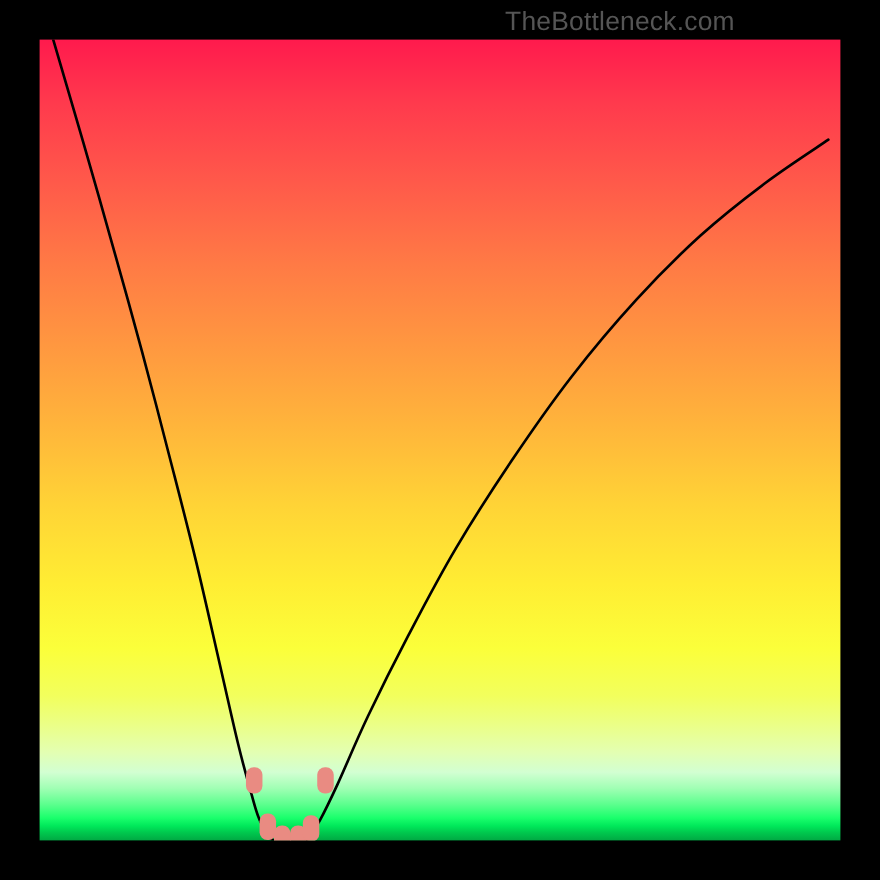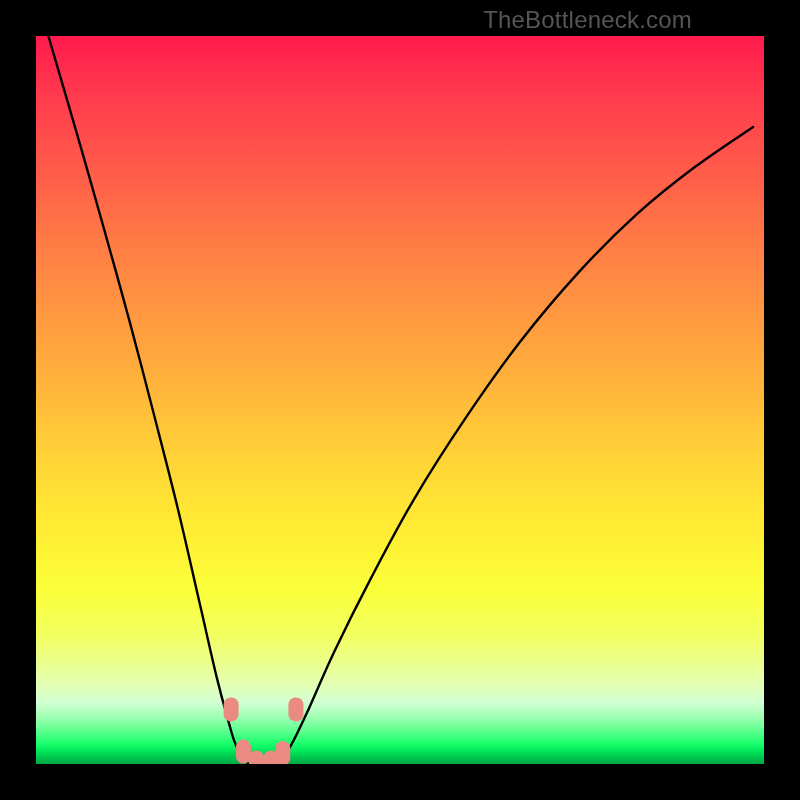--- a/index.html
+++ b/index.html
@@ -11,21 +11,20 @@
     background: #000;
     font-family: Arial, Helvetica, sans-serif;
   }
   .frame {
     position: absolute;
     top: 0;
     left: 0;
     width: 680px;
     height: 800px;
     background: #000;
-    padding-left: 24px;
   }
   .plot {
     position: absolute;
     top: 36px;
     left: 36px;
     width: 728px;
     height: 728px;
     background: linear-gradient(
       to bottom,
       #ff1a4d 0%,

